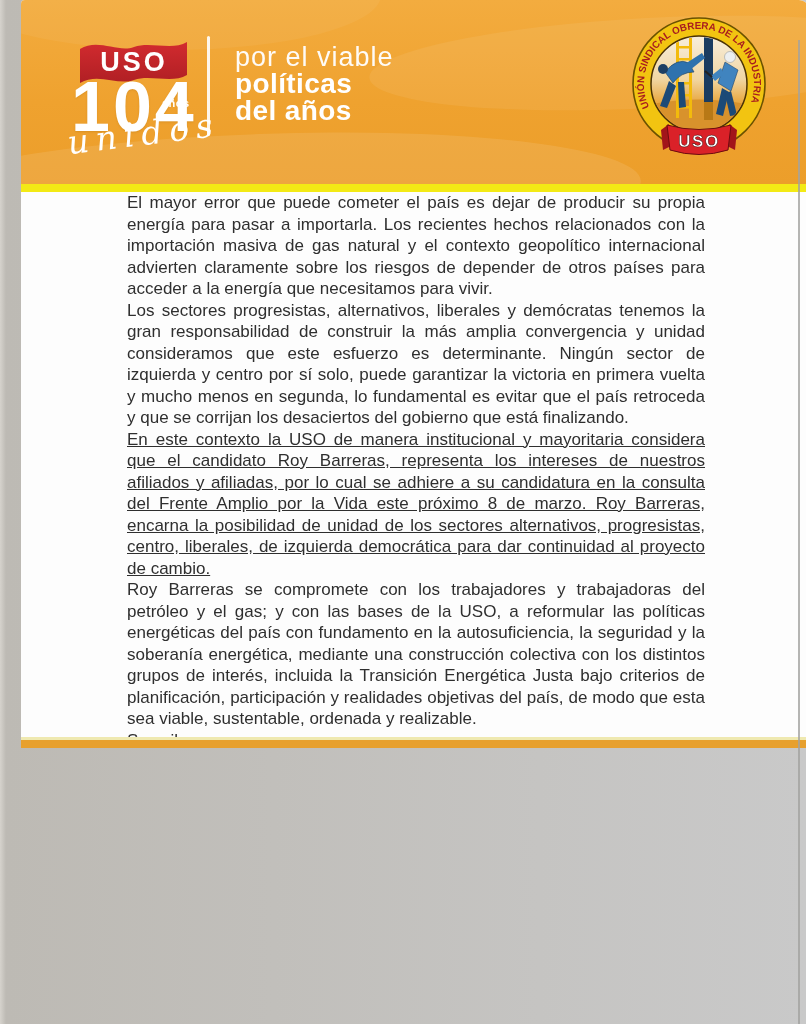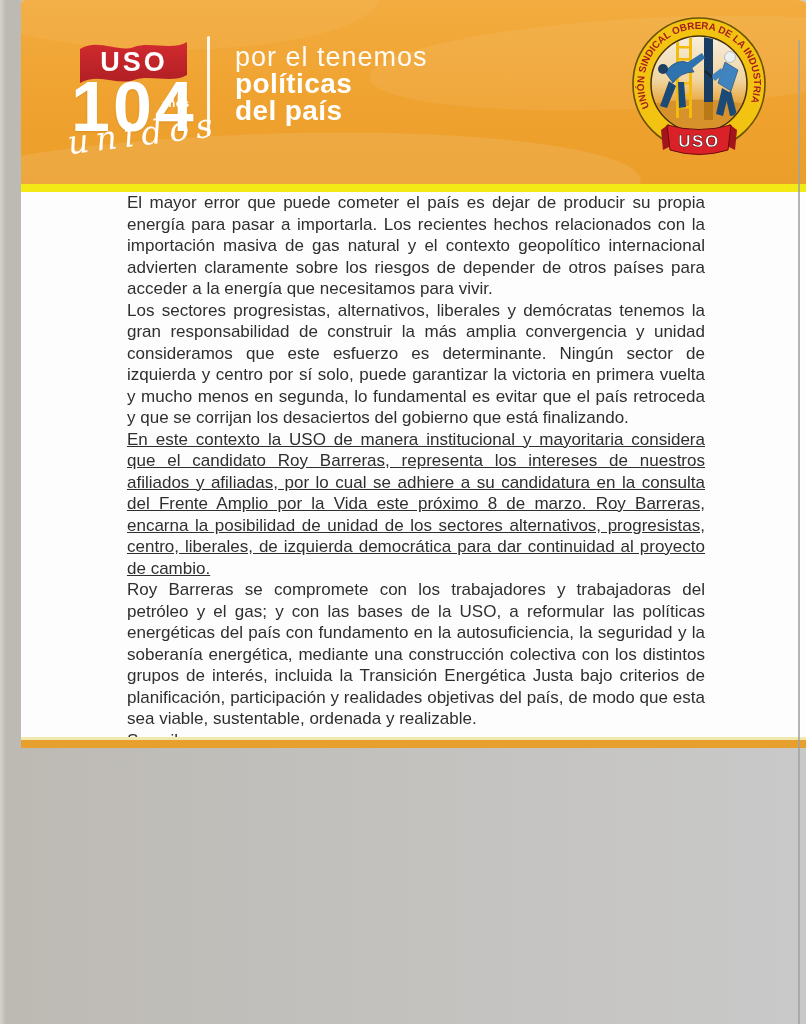--- a/index.html
+++ b/index.html
@@ -120,23 +120,23 @@
         <text x="56" y="35" text-anchor="middle">USO</text>
       </svg>
 
       <div class="anniversary-number">104</div>
       <div class="anniversary-label">años</div>
       <div class="unidos-script">unidos</div>
 
       <div class="header-divider"></div>
 
       <div class="tagline">
-        <div class="tagline-l1">por el tenemos</div>
+        <div class="tagline-l1">por el viable</div>
         <div class="tagline-l2">políticas</div>
-        <div class="tagline-l3">del país</div>
+        <div class="tagline-l3">del años</div>
       </div>
 
       <svg class="uso-emblem" viewBox="0 0 156 166">
         <defs>
           <linearGradient id="innerGrad" x1="0" y1="0" x2="0" y2="1">
             <stop offset="0" stop-color="#f7eedd"></stop>
             <stop offset=".45" stop-color="#f1d6a2"></stop>
             <stop offset=".68" stop-color="#e9aa45"></stop>
             <stop offset="1" stop-color="#dd9430"></stop>
           </linearGradient>

